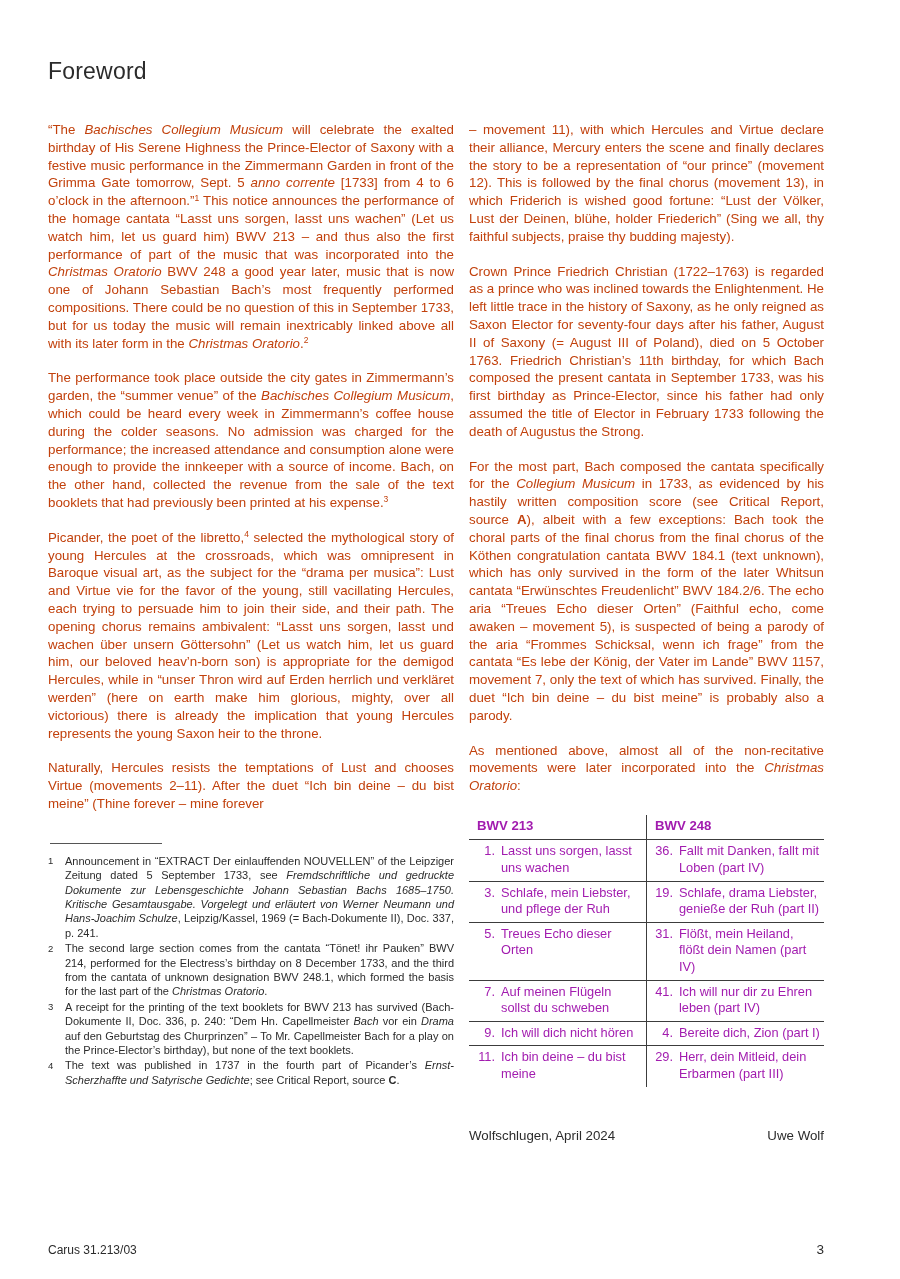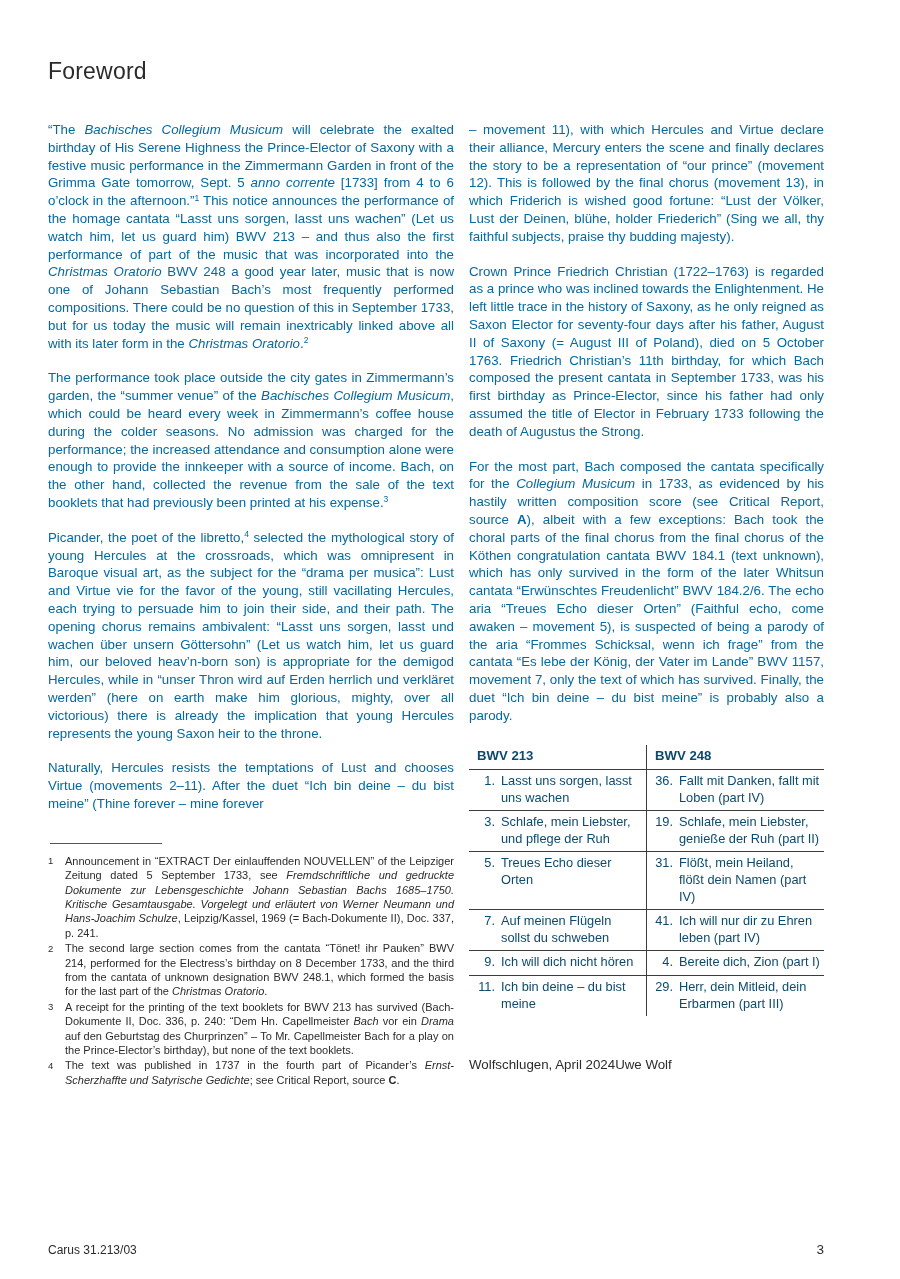--- a/index.html
+++ b/index.html
@@ -24,21 +24,21 @@
     gap: 15px;
     margin: 36px 76px 0 48px;
     align-items: flex-start;
   }
   .col-left { width: 406px; flex-shrink: 0; }
   .col-right { flex: 1; }
   p.body {
     font-size: 13.3px;
     line-height: 17.8px;
     text-align: justify;
-    color: #0369a1;
+    color: #c2410c;
     margin-bottom: 17px;
   }
   p.body:last-of-type { margin-bottom: 0; }
   p.body sup {
     font-size: 8.5px;
     line-height: 0;
     vertical-align: baseline;
     position: relative;
     top: -4.5px;
   }
@@ -63,21 +63,21 @@
     padding-top: 0.5px;
   }
   .fn-text { flex: 1; }
   
   table.cmp {
     width: 100%;
     border-collapse: collapse;
     margin-top: 20px;
     font-size: 12.8px;
     line-height: 16.6px;
-    color: #0c4a6e;
+    color: #a21caf;
   }
   table.cmp th {
     text-align: left;
     font-weight: 700;
     font-size: 13.2px;
     padding: 3px 6px 5px 8px;
     border-bottom: 1px solid #3c3c3c;
   }
   table.cmp th:first-child,
   table.cmp td:first-child { border-right: 1px solid #3c3c3c; width: 50%; }
@@ -89,21 +89,21 @@
   table.cmp tbody tr:last-child td { border-bottom: none; }
   .cellflex { display: flex; }
   .cell-num {
     width: 24px;
     flex-shrink: 0;
     text-align: right;
   }
   .cell-text { flex: 1; padding-left: 6px; }
   
   .signature { margin-top: 40px; font-size: 13.3px; line-height: 18px; }
-  .sig-row { display: flex; }
+  .sig-row { display: flex; justify-content: space-between; }
   
   .footer {
     position: absolute;
     left: 48px;
     right: 76px;
     bottom: 22px;
     display: flex;
     justify-content: space-between;
     align-items: center;
     color: #2b2b2b;
@@ -143,20 +143,21 @@
       <div class="footnote">
         <span class="fn-num">4</span>
         <span class="fn-text"><span>The text was published in 1737 in the fourth part of Picander’s </span><i>Ernst-Scherzhaffte und Satyrische Gedichte</i><span>; see Critical Report, source </span><b>C</b><span>.</span></span>
       </div>
     </div>
 
     <div class="col-right">
       <p class="body"><span>– movement 11), with which Hercules and Virtue declare their alliance, Mercury enters the scene and finally declares the story to be a representation of “our prince” (movement 12). This is followed by the final chorus (movement 13), in which Friderich is wished good fortune: “Lust der Völker, Lust der Deinen, blühe, holder Friederich” (Sing we all, thy faithful subjects, praise thy budding majesty).</span></p>
       <p class="body"><span>Crown Prince Friedrich Christian (1722–1763) is regarded as a prince who was inclined towards the Enlightenment. He left little trace in the history of Saxony, as he only reigned as Saxon Elector for seventy-four days after his father, August II of Saxony (= August III of Poland), died on 5 October 1763. Friedrich Christian’s 11th birthday, for which Bach composed the present cantata in September 1733, was his first birthday as Prince-Elector, since his father had only assumed the title of Elector in February 1733 following the death of Augustus the Strong.</span></p>
       <p class="body"><span>For the most part, Bach composed the cantata specifically for the </span><i>Collegium Musicum</i><span> in 1733, as evidenced by his hastily written composition score (see Critical Report, source </span><b>A</b><span>), albeit with a few exceptions: Bach took the choral parts of the final chorus from the final chorus of the Köthen congratulation cantata BWV 184.1 (text unknown), which has only survived in the form of the later Whitsun cantata “Erwünschtes Freudenlicht” BWV 184.2/6. The echo aria “Treues Echo dieser Orten” (Faithful echo, come awaken – movement 5), is suspected of being a parody of the aria “Frommes Schicksal, wenn ich frage” from the cantata “Es lebe der König, der Vater im Lande” BWV 1157, movement 7, only the text of which has survived. Finally, the duet “Ich bin deine – du bist meine” is probably also a parody.</span></p>
+      <p class="body"><span>As mentioned above, almost all of the non-recitative movements were later incorporated into the </span><i>Christmas Oratorio</i><span>:</span></p>
 
       <table class="cmp">
         <thead>
           <tr>
             <th>BWV 213</th>
             <th>BWV 248</th>
           </tr>
         </thead>
         <tbody>
           <tr>
@@ -176,21 +177,21 @@
           <tr>
             <td>
                 <div class="cellflex">
                   <span class="cell-num">3.</span>
                   <span class="cell-text">Schlafe, mein Liebster, und pflege der Ruh</span>
                 </div>
               </td>
             <td>
                 <div class="cellflex">
                   <span class="cell-num">19.</span>
-                  <span class="cell-text">Schlafe, mein Liebster, genieße der Ruh (part II)</span>
+                  <span class="cell-text">Schlafe, drama Liebster, genieße der Ruh (part II)</span>
                 </div>
               </td>
           </tr>
           <tr>
             <td>
                 <div class="cellflex">
                   <span class="cell-num">5.</span>
                   <span class="cell-text">Treues Echo dieser Orten</span>
                 </div>
               </td>

